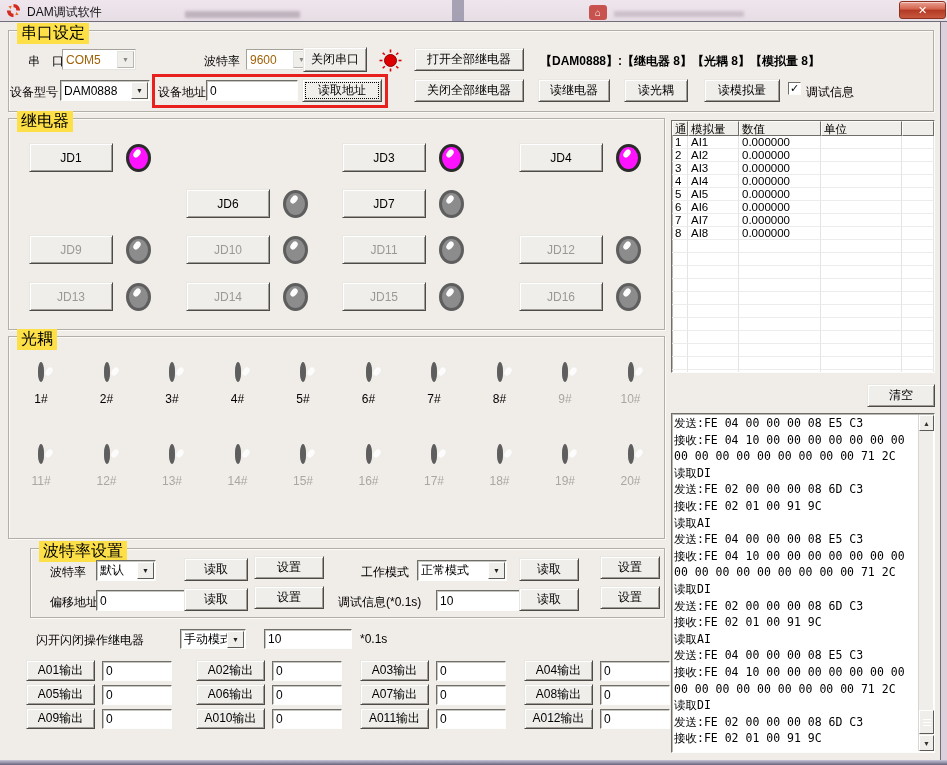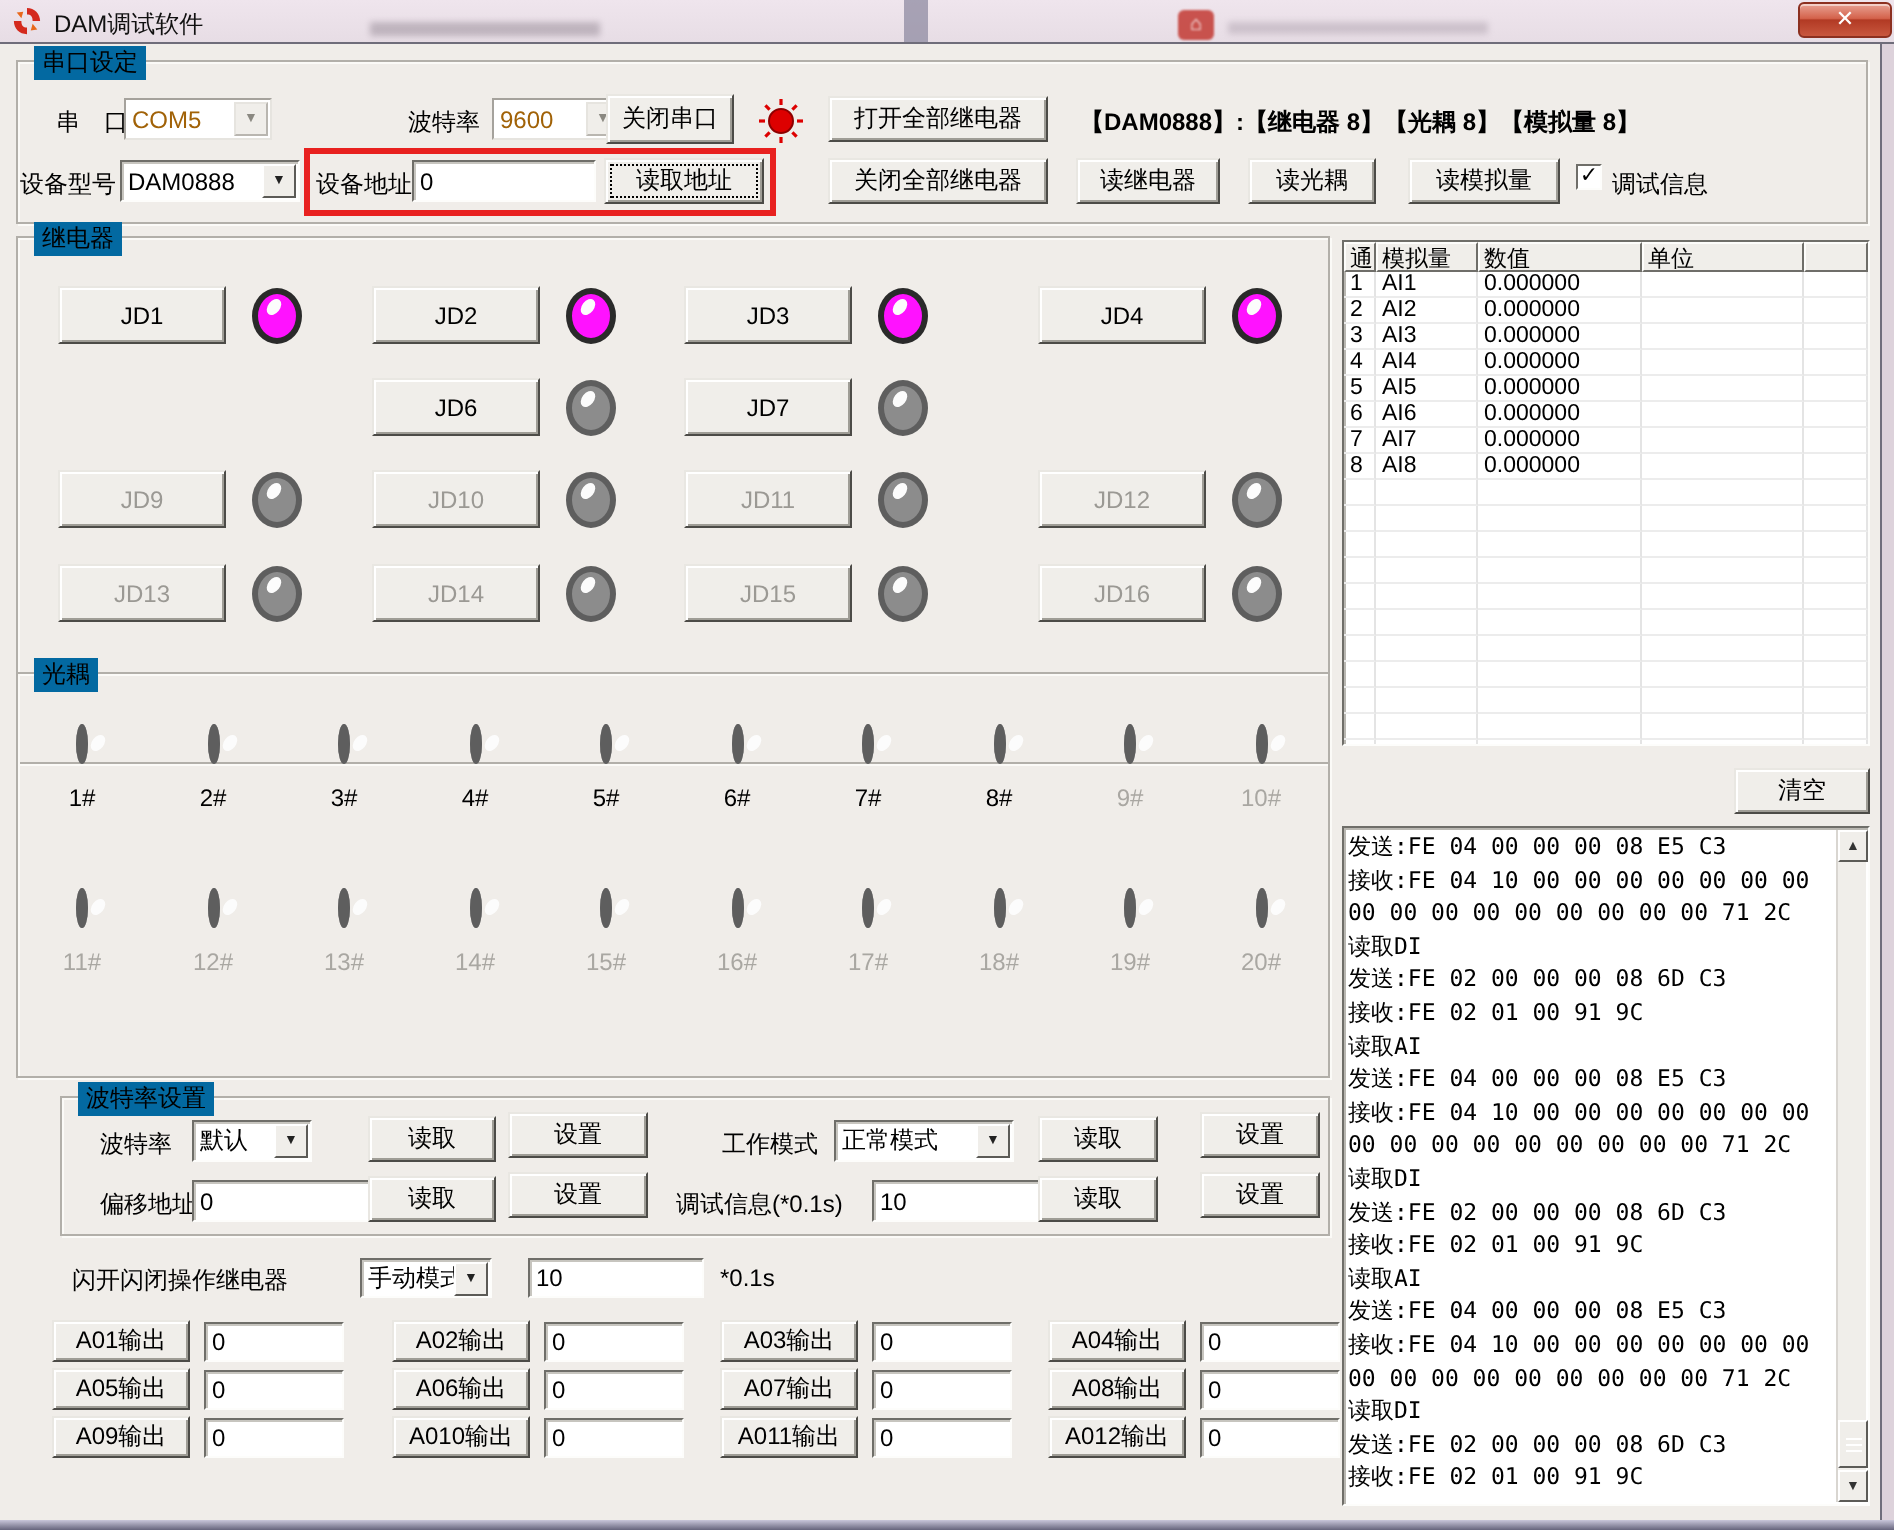--- a/index.html
+++ b/index.html
@@ -34,37 +34,37 @@
     box-shadow: inset 1px 1px 0 #c7c5bf; font:12px "Liberation Sans", sans-serif; padding:2px 3px; }
   .combo { position:absolute; display:flex; align-items:center; background:#fff; height:21px;
     border:1px solid; border-color:#6f6e69 #fdfdfb #fdfdfb #6f6e69; box-shadow: inset 1px 1px 0 #c7c5bf; }
   .combo-text { flex:1; padding-left:3px; white-space:nowrap; overflow:hidden; }
   .combo-arrow { width:17px; height:17px; margin:0 1px 0 auto; background:#f0eeea; font-size:7px; color:#222;
     border:1px solid; border-color:#fff #5c5b57 #5c5b57 #fff; display:flex; align-items:center; justify-content:center; }
   .combo.disabled { border-color:#a5a29c #e6e4df #e6e4df #a5a29c; box-shadow:none; }
   .combo.disabled .combo-text { color:#a16207; }
   .combo.disabled .combo-arrow { color:#8a8881; border-color:#e6e4df #b9b6b0 #b9b6b0 #e6e4df; }
   .group { position:absolute; border:1px solid #b2afa9; box-shadow: inset 1px 1px 0 #fbfaf7, 1px 1px 0 #fbfaf7; }
-  .group-label { position:absolute; top:-8px; left:8px; background:#0369a1; padding:0 4px; font-size:12px; }
+  .group-label { position:absolute; top:-8px; left:8px; background:#fde047; padding:0 4px; font-size:16px; }
   .lbl { position:absolute; font-size:12px; white-space:nowrap; }
   .led { width:25px; height:28px; border-radius:50%; background:#8c8c8c; border:3px solid #5e5e5e; position:relative; flex:none; }
   .led::after { content:""; position:absolute; left:5px; top:2px; width:6px; height:9px; border-radius:50%;
     background:#fcfcfc; transform:rotate(38deg); }
   .led.on { background:#ff12ff; border-color:#2a2a2a; }
   .checkbox { position:absolute; width:13px; height:13px; background:#fff; border:1px solid;
     border-color:#6f6e69 #fdfdfb #fdfdfb #6f6e69; font-size:11px; font-weight:bold; line-height:11px; text-align:center; }
   .sunken { position:absolute; background:#fff; border:1px solid; border-color:#6f6e69 #fdfdfb #fdfdfb #6f6e69;
     box-shadow: inset 1px 1px 0 #b9b7b1; }
 
   
   #grp-serial { left:8px; top:30px; width:926px; height:82px; }
   .red-annotation { position:absolute; left:152px; top:74px; width:236px; height:34px; border:3px solid #e8211f; z-index:5; }
 
   
-  #grp-relay { left:8px; top:118px; width:657px; height:264px; }
+  #grp-relay { left:8px; top:118px; width:657px; height:212px; }
   .relay-cell { position:absolute; display:flex; align-items:center; }
   .relay-cell .btn { position:static; width:84px; height:29px; }
   .relay-cell .led { margin-left:13px; }
   #grp-opto { left:8px; top:336px; width:657px; height:203px; }
   .opto-cell { position:absolute; width:52px; text-align:center; }
   .opto-cell .led { margin:0 auto; }
   .opto-lb { margin-top:13px; font-size:12px; }
   .opto-lb.dim { color:#a9a7a2; }
 
   
@@ -170,24 +170,20 @@
   <button class="btn" style="left:624px;top:79px;width:64px;height:23px;">读光耦</button>
   <button class="btn" style="left:704px;top:79px;width:76px;height:23px;">读模拟量</button>
   <span class="checkbox" style="left:788px;top:82px;">✓</span>
   <span class="lbl" style="left:806px;top:84px;">调试信息</span>
 
   <div class="group" id="grp-relay">
     <span class="group-label">继电器</span>
     <div style="position:absolute;inset:0;">
         <div class="relay-cell" style="left: 20px; top: 24px;">
           <button class="btn">JD1</button>
-          <span class="led on"></span>
-        </div>
-        <div class="relay-cell" style="left: 177px; top: 24px;">
-          <button class="btn">JD2</button>
           <span class="led on"></span>
         </div>
         <div class="relay-cell" style="left: 333px; top: 24px;">
           <button class="btn">JD3</button>
           <span class="led on"></span>
         </div>
         <div class="relay-cell" style="left: 510px; top: 24px;">
           <button class="btn">JD4</button>
           <span class="led on"></span>
         </div>

